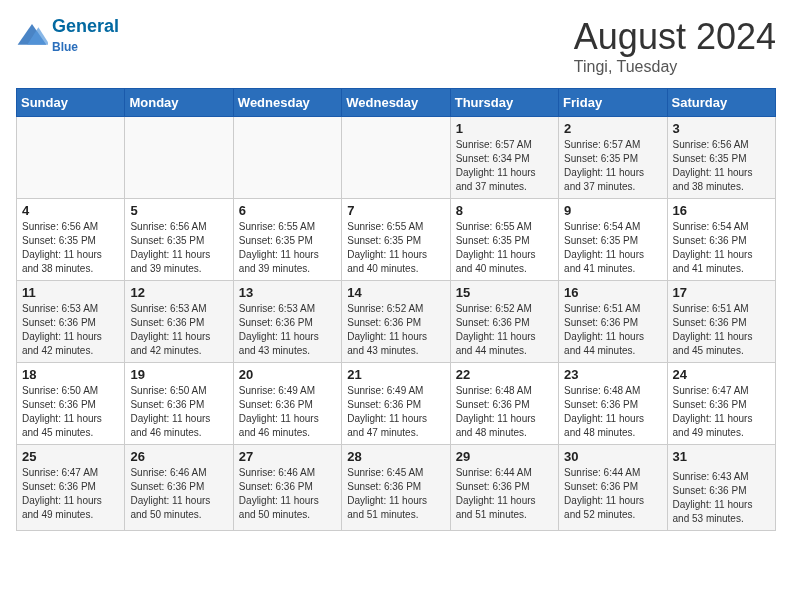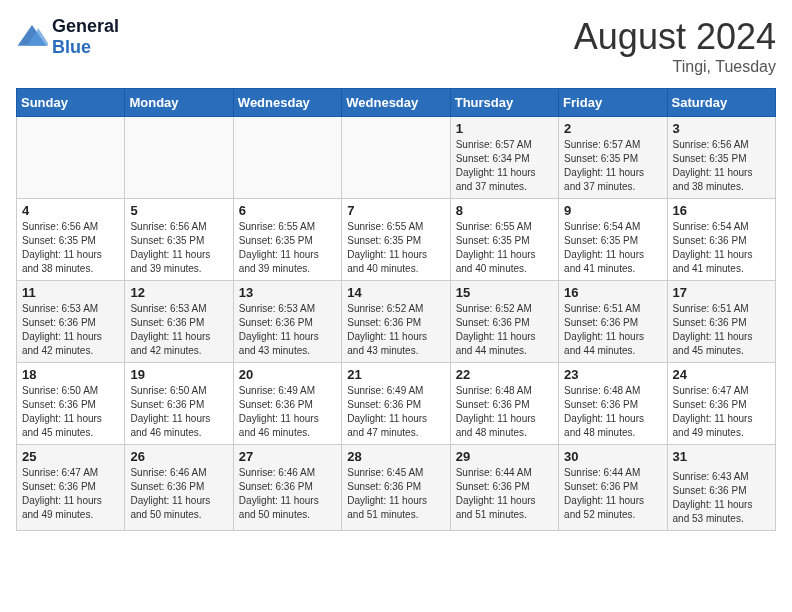--- a/index.html
+++ b/index.html
@@ -17,33 +17,33 @@
       margin-bottom: 12px;
     }
     .logo {
       display: flex;
       align-items: center;
       gap: 4px;
     }
     .logo-text-general {
       font-size: 18px;
       font-weight: bold;
-      color: #0f172a;
+      color: #0369a1;
     }
     .logo-text-blue {
-      font-size: 18px;
+      font-size: 12px;
       font-weight: bold;
       color: #2a6ebb;
     }
     .logo-icon {
       width: 32px;
       height: 28px;
     }
     .title-area {
-      text-align: right;
+      text-align: left;
     }
     .month-year {
       font-size: 36px;
       color: #333;
       font-weight: normal;
     }
     .location {
       font-size: 16px;
       color: #555;
     }

